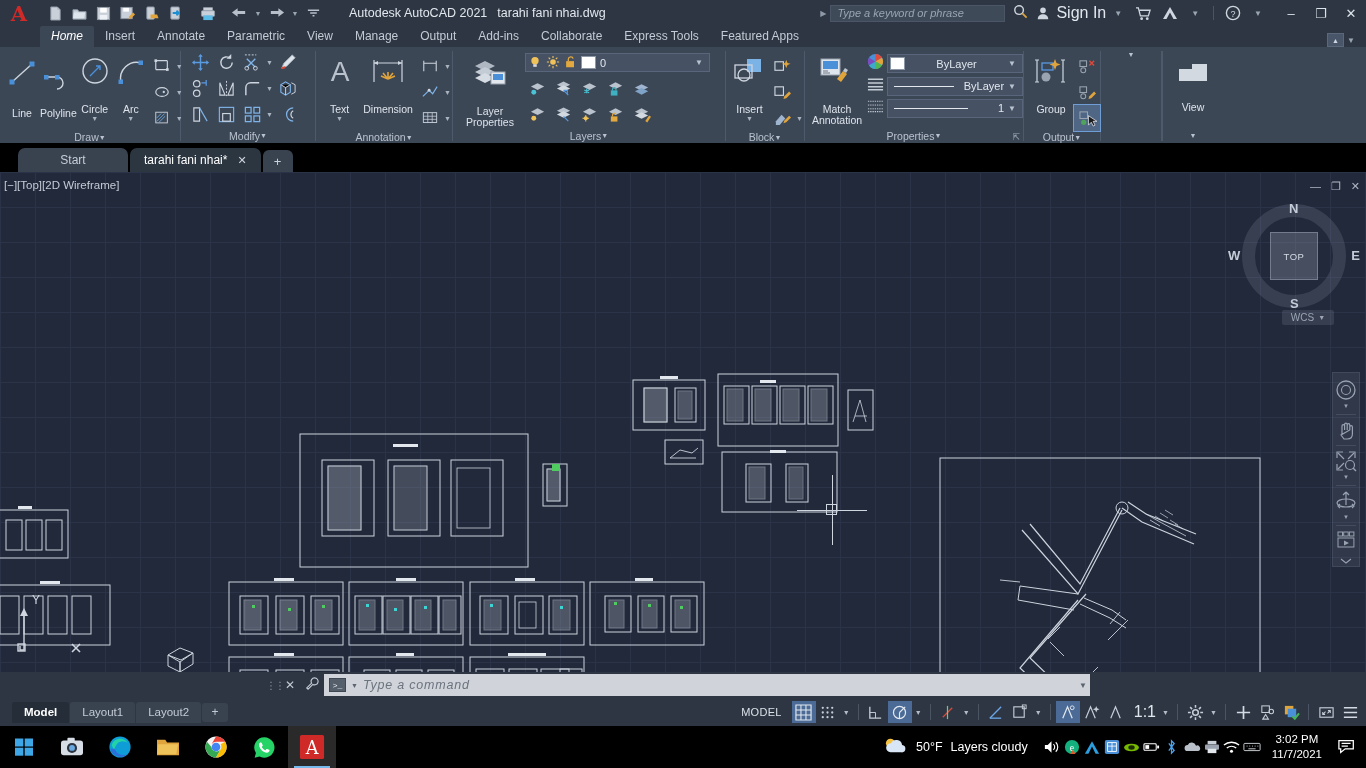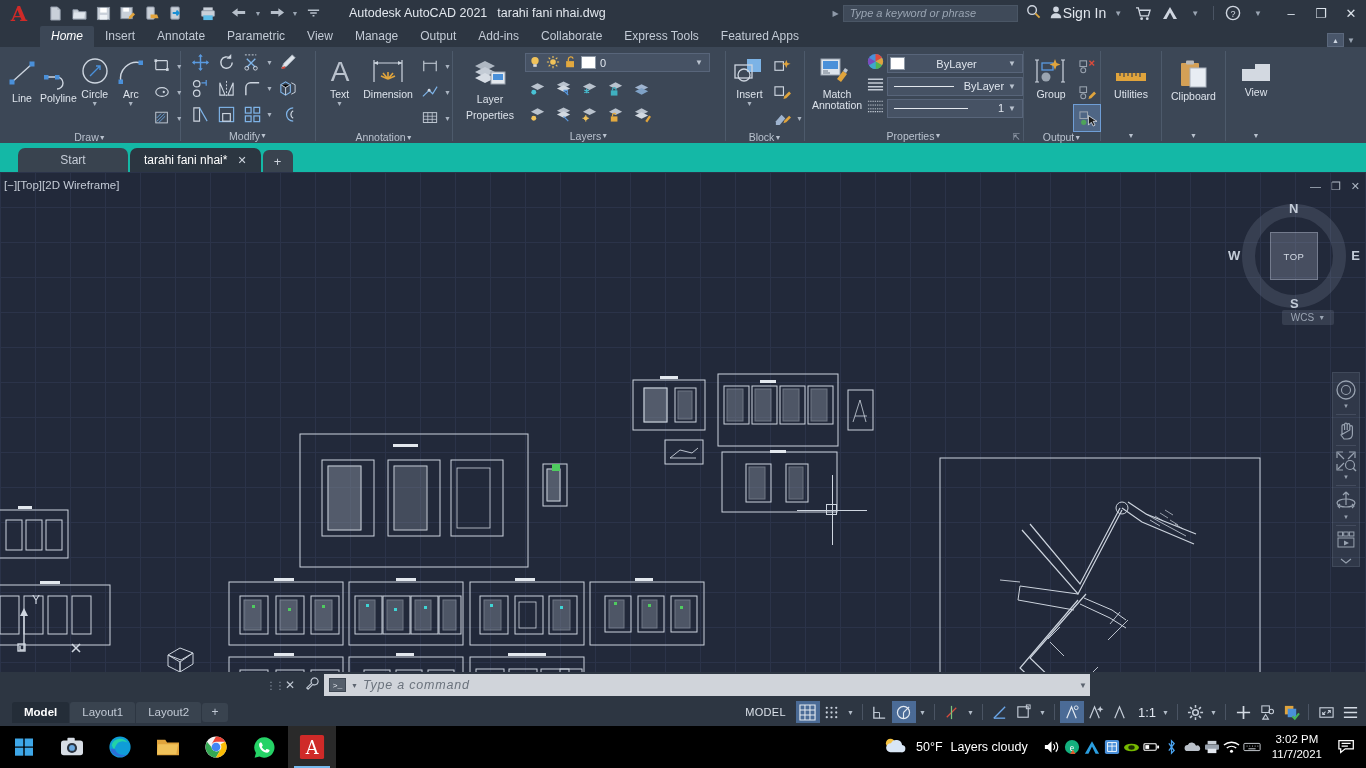--- a/index.html
+++ b/index.html
@@ -35,21 +35,21 @@
   .title-doc { margin-left: 10px; font-size: 12.5px; color: #e2e7ee; }
   .title-spacer { flex: 1 1 auto; }
   .search-wrap { display: flex; align-items: center; }
   .search-arrow { font-size: 8px; color: #8e99a8; padding-right: 4px; }
   .search-box {
     width: 175px; height: 17px; background: #3f4a59; border: 1px solid #4a5665;
     font-size: 11px; color: #9aa5b3; font-style: italic;
     display: flex; align-items: center; padding-left: 6px;
   }
   .ic-search { margin: 0 8px 0 8px; }
-  .signin { font-size: 14px; color: #e2e7ee; display: flex; align-items: flex-start; }
+  .signin { font-size: 16px; color: #e2e7ee; display: flex; align-items: center; gap: 6px; }
   .tb-caret { font-size: 8px; color: #9aa5b3; margin: 0 8px; }
   .tbicon { margin: 0 5px; display: flex; align-items: center; }
   .tvsep { width: 1px; height: 14px; background: #4a5463; margin: 0 6px; }
   .wbtns { display: flex; align-items: center; margin-left: 6px; }
   .wbtn {
     width: 30px; height: 26px; display: flex; align-items: center; justify-content: center;
     font-size: 13px; color: #dbe2ea;
   }
 
   
@@ -77,42 +77,42 @@
   .panel-body { flex: 1 1 auto; display: flex; align-items: flex-start; padding-top: 4px; }
   .panel-title {
     height: 15px; font-size: 10.5px; color: #b9c2ce; text-align: center;
     display: flex; align-items: center; justify-content: center; 
   }
   .panel-sep { width: 1px; background: #4d5a6b; margin: 4px 0 2px 0; }
   .bigbtn {
     width: 46px; display: flex; flex-direction: column; align-items: center;
     padding-top: 4px; cursor: default;
   }
-  .bigbtn .lbl { font-size: 10.5px; color: #dde3eb; margin-top: 2px; text-align: center; line-height: 11px;}
+  .bigbtn .lbl { font-size: 10.5px; color: #dde3eb; margin-top: 17px; text-align: center; line-height: 11px;}
   .bigbtn .dncaret { font-size: 7px; color: #aab4c1; line-height: 8px; }
   .sbtn {
     width: 26px; height: 26px; display: flex; align-items: center; justify-content: center;
     cursor: default;
   }
   .sbtn.sel { background: #4f6685; outline: 1px solid #6f9ed6; }
   .minicaret { font-size: 7px; color: #aab4c1; width: 9px; display:flex; align-items:center; justify-content:center;}
   .combo {
     height: 19px; background: #465264; border: 1px solid #586explicit;
     border: 1px solid #58657a;
     display: flex; align-items: center; font-size: 11px; color: #e0e6ee;
     padding: 0 2px; gap: 4px;
   }
   .combo .cc { margin-left: auto; font-size: 8px; color: #b9c2ce; padding-right: 4px; }
   .swatch { width: 15px; height: 13px; background: #ffffff; border: 1px solid #8d98a6; }
   .dialog-launcher { position: absolute; right: 3px; bottom: 1px; font-size: 9px; color: #9fa9b7; }
 
   
   .filetabs {
     position: absolute; top: 143px; left: 0; width: 1366px; height: 29px;
-    background: #14b8a6; display: flex; align-items: flex-end; padding-left: 18px;
+    background: #000000; display: flex; align-items: flex-end; padding-left: 18px;
   }
   .ftab {
     height: 24px; min-width: 110px; padding: 0 14px; display: flex; align-items: center;
     justify-content: center; font-size: 12px; color: #c6cdd8; background: #39434f;
     border-radius: 7px 7px 0 0; margin-right: 2px; position: relative;
   }
   .ftab.active { background: #2c3641; color: #ffffff; }
   .ftab .xclose { margin-left: 10px; font-size: 11px; color: #cdd4de; }
   .ftab-plus {
     width: 30px; height: 22px; background: #39434f; border-radius: 6px 6px 0 0;
@@ -219,21 +219,21 @@
     justify-content: center; font-size: 12px; color: #c2cad5; border-radius: 3px;
   }
   .status-right { margin-left: auto; display: flex; align-items: center; padding-right: 4px; }
   .model-lbl { font-size: 11px; color: #dbe1e9; padding: 0 10px; letter-spacing: .3px; }
   .stbtn {
     width: 24px; height: 22px; display: flex; align-items: center; justify-content: center;
   }
   .stbtn.on { background: #4b6b96; }
   .stcaret { width: 13px; display: flex; align-items: center; justify-content: center; font-size: 7px; color: #b2bcc8; }
   .stsep { width: 1px; height: 16px; background: #4a5463; margin: 0 5px; }
-  .scale-lbl { font-size: 13px; color: #dfe5ed; padding: 0 3px 0 6px; }
+  .scale-lbl { font-size: 16px; color: #dfe5ed; padding: 0 3px 0 6px; }
 
   
   .taskbar {
     position: absolute; top: 726px; left: 0; width: 1366px; height: 42px;
     background: #000000; display: flex; align-items: center;
   }
   .tb-start {
     width: 48px; height: 42px; display: flex; align-items: center; justify-content: center;
   }
   .tb-app {
@@ -631,21 +631,21 @@
     <div class="panel" style="width:272px">
       <div class="panel-body" style="padding-left:6px">
         <div class="bigbtn" style="width:62px;padding-top:6px">
           <svg width="38" height="32" viewBox="0 0 38 32">
               <path d="M4 9l10-5 10 5-10 5z" fill="#aeb7c2"></path>
               <path d="M4 15l10-5 10 5-10 5z" fill="#c3cbd5"></path>
               <path d="M4 21l10-5 10 5-10 5z" fill="#d6dce4"></path>
               <rect x="20" y="15" width="14" height="12" fill="#e3e8ee" stroke="#97a1ad"></rect>
               <rect x="22" y="17" width="10" height="6" fill="#4a90d9"></rect>
             </svg>
-          <span class="lbl" style="line-height:16px">Layer Properties</span>
+          <span class="lbl" style="line-height:11px">Layer Properties</span>
         </div>
         <div style="display:flex;flex-direction:column;flex:1;padding-left:4px;padding-top:2px">
           <div class="combo" style="width:185px">
             <span>
               <svg width="14" height="14" viewBox="0 0 16 16">
                   <circle cx="8" cy="6.5" r="4.2" fill="#f0c25a"></circle>
                   <rect x="6" y="10.5" width="4" height="3" fill="#d8d8d8"></rect>
                 </svg>
             </span>
             <span>
@@ -890,50 +890,26 @@
         </div>
       </div>
       <div class="panel-title">
         <span>Output</span>
         <span style="font-size:7px">▼</span>
       </div>
     </div>
     <div class="panel-sep"></div>
 
     <div class="panel" style="width:60px">
-      <div class="panel-body" style="justify-content:center;padding-top:16px">
-        <div class="bigbtn" style="width:56px">
-          <svg width="34" height="20" viewBox="0 0 34 20">
-              <rect x="2" y="6" width="30" height="8" fill="#e0a43c"></rect>
-              <path d="M6 6v3M10 6v4M14 6v3M18 6v4M22 6v3M26 6v4" stroke="#3c4756" stroke-width="1.2"></path>
-            </svg>
-          <span class="lbl">Utilities</span>
-        </div>
-      </div>
       <div class="panel-title">
         <span style="font-size:7px">▼</span>
       </div>
     </div>
     <div class="panel-sep"></div>
 
-    <div class="panel" style="width:63px">
-      <div class="panel-body" style="justify-content:center;padding-top:8px">
-        <div class="bigbtn" style="width:60px">
-          <svg width="30" height="30" viewBox="0 0 30 30">
-              <rect x="2" y="4" width="18" height="23" rx="1" fill="#d4a056"></rect>
-              <rect x="7" y="1.5" width="8" height="4" rx="1" fill="#b9b9b9"></rect>
-              <rect x="11" y="9" width="16" height="19" fill="#e8edf3" stroke="#a9b2bd"></rect>
-            </svg>
-          <span class="lbl">Clipboard</span>
-        </div>
-      </div>
-      <div class="panel-title">
-        <span style="font-size:7px">▼</span>
-      </div>
-    </div>
     <div class="panel-sep"></div>
 
     <div class="panel" style="width:60px">
       <div class="panel-body" style="justify-content:center;padding-top:10px">
         <div class="bigbtn" style="width:56px">
           <svg width="32" height="24" viewBox="0 0 32 24">
               <path d="M2 20V8h13V3h15v17z" fill="#d3d9e1"></path>
             </svg>
           <span class="lbl">View</span>
         </div>

